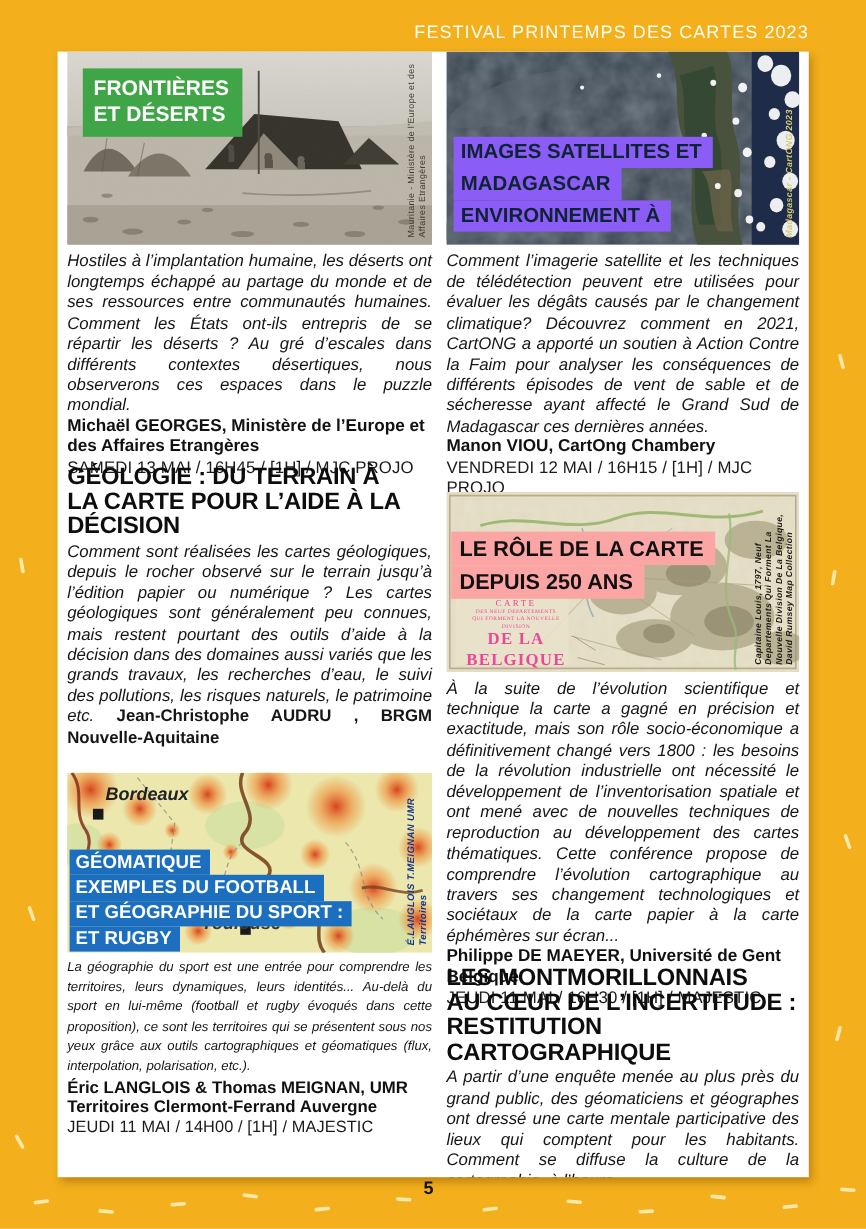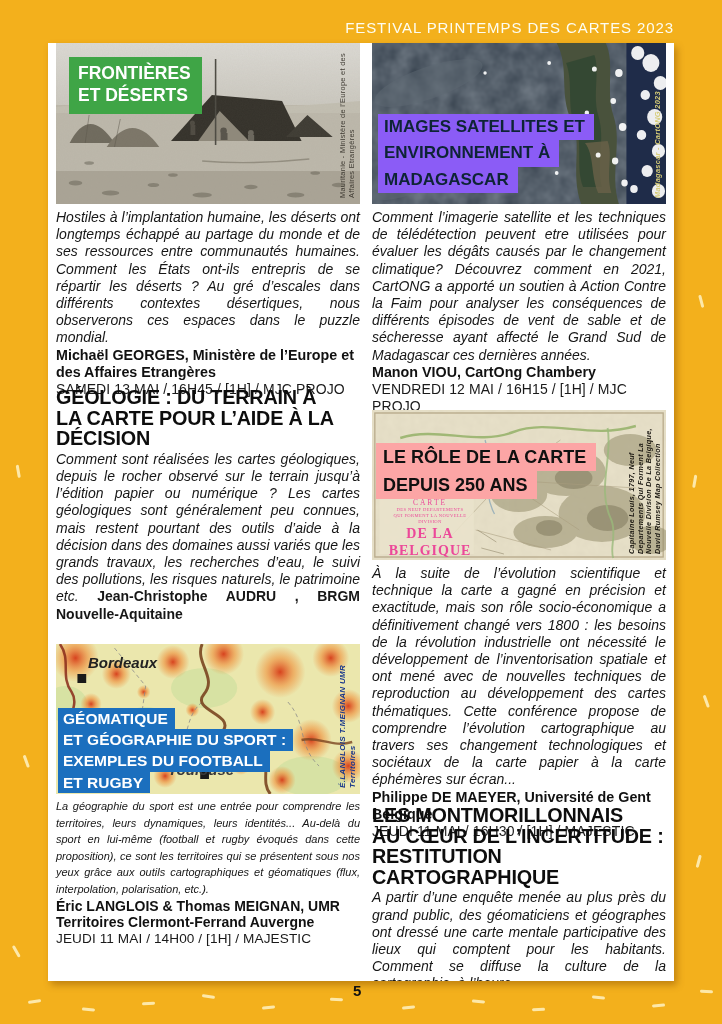--- a/index.html
+++ b/index.html
@@ -229,22 +229,22 @@
         <path d="M150,0 C142,18 166,34 152,50 C138,66 182,70 172,86 C162,102 202,96 212,112 C220,124 210,138 220,150" stroke="#7A4520" stroke-width="3" fill="none" opacity=".9"></path>
         <path d="M252,96 C270,92 284,104 304,98" stroke="#7A4520" stroke-width="2.4" fill="none" opacity=".8"></path>
         <path d="M4,0 C16,16 4,32 16,48 C24,60 12,72 16,82" stroke="#8A2A1A" stroke-width="2.6" fill="none" opacity=".85"></path>
         <rect x="22" y="30" width="9" height="9" fill="#1a1a1a"></rect>
         <rect x="148" y="126" width="9" height="9" fill="#1a1a1a"></rect>
       </svg>
       <div class="city city-bordeaux">Bordeaux</div>
       <div class="city city-toulouse">Toulouse</div>
       <div class="lbl lbl-dkblue">
         <span>GÉOMATIQUE</span>
+        <span>EXEMPLES DU FOOTBALL</span>
         <span>ET GÉOGRAPHIE DU SPORT :</span>
-        <span>EXEMPLES DU FOOTBALL</span>
         <span>ET RUGBY</span>
       </div>
       <div class="vcredit vc-sport">É.LANGLOIS  T.MEIGNAN  UMR Territoires</div>
     </div>
     <p class="desc">La géographie du sport est une entrée pour comprendre les territoires, leurs dynamiques, leurs identités... Au-delà du sport en lui-même (football et rugby évoqués dans cette proposition), ce sont les territoires qui se présentent sous nos yeux grâce aux outils cartographiques et géomatiques (flux, interpolation, polarisation, etc.).</p>
     <p class="speaker">Éric LANGLOIS &amp; Thomas MEIGNAN, UMR Territoires Clermont-Ferrand Auvergne</p>
     <p class="schedule">JEUDI 11 MAI / 14H00 / [1H] /  MAJESTIC</p>
   </section>
 
   <section class="card r" id="card-madagascar">
@@ -289,22 +289,22 @@
           <circle cx="188" cy="20" r="2"></circle>
             <circle cx="178" cy="84" r="2.2"></circle>
             <circle cx="196" cy="130" r="2"></circle>
             <circle cx="120" cy="30" r="1.8"></circle>
             <circle cx="70" cy="90" r="1.8"></circle>
             <circle cx="150" cy="140" r="1.8"></circle>
         </g>
       </svg>
       <div class="lbl lbl-ltblue">
         <span>IMAGES SATELLITES ET</span>
+        <span>MADAGASCAR</span>
         <span>ENVIRONNEMENT À</span>
-        <span>MADAGASCAR</span>
       </div>
       <div class="vcredit vc-mada">Madagascar - CartONG 2023</div>
     </div>
     <p class="desc">Comment l’imagerie satellite et les techniques de télédétection peuvent etre utilisées pour évaluer les dégâts causés par le changement climatique? Découvrez comment en 2021, CartONG a apporté un soutien à Action Contre la Faim pour analyser les conséquences de différents épisodes de vent de sable et de sécheresse ayant affecté le Grand Sud de Madagascar ces dernières années.</p>
     <p class="speaker">Manon VIOU, CartOng Chambery</p>
     <p class="schedule">VENDREDI 12 MAI / 16H15 / [1H] /  MJC PROJO</p>
   </section>
 
   <section class="card r" id="card-role">
     <div class="imgwrap">

